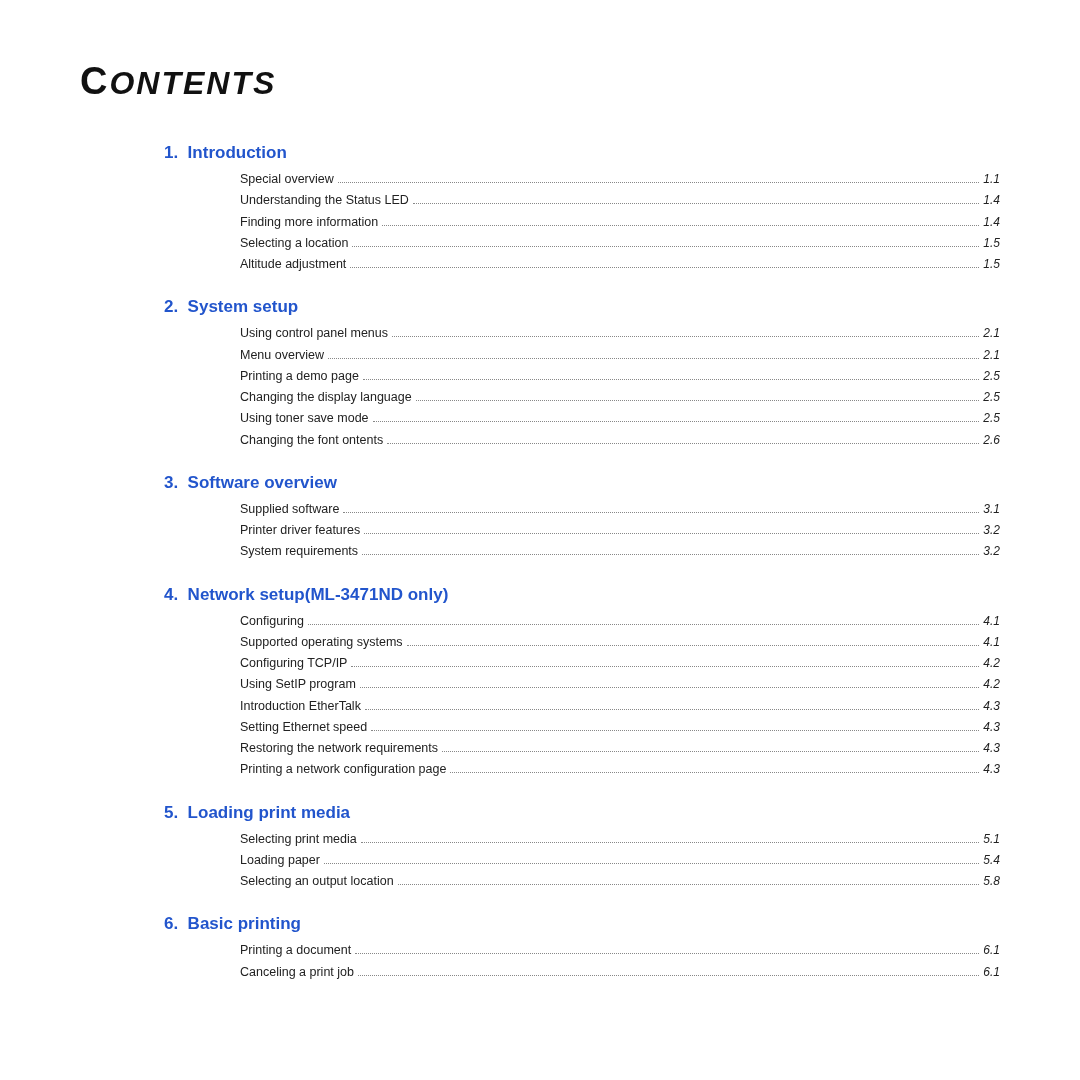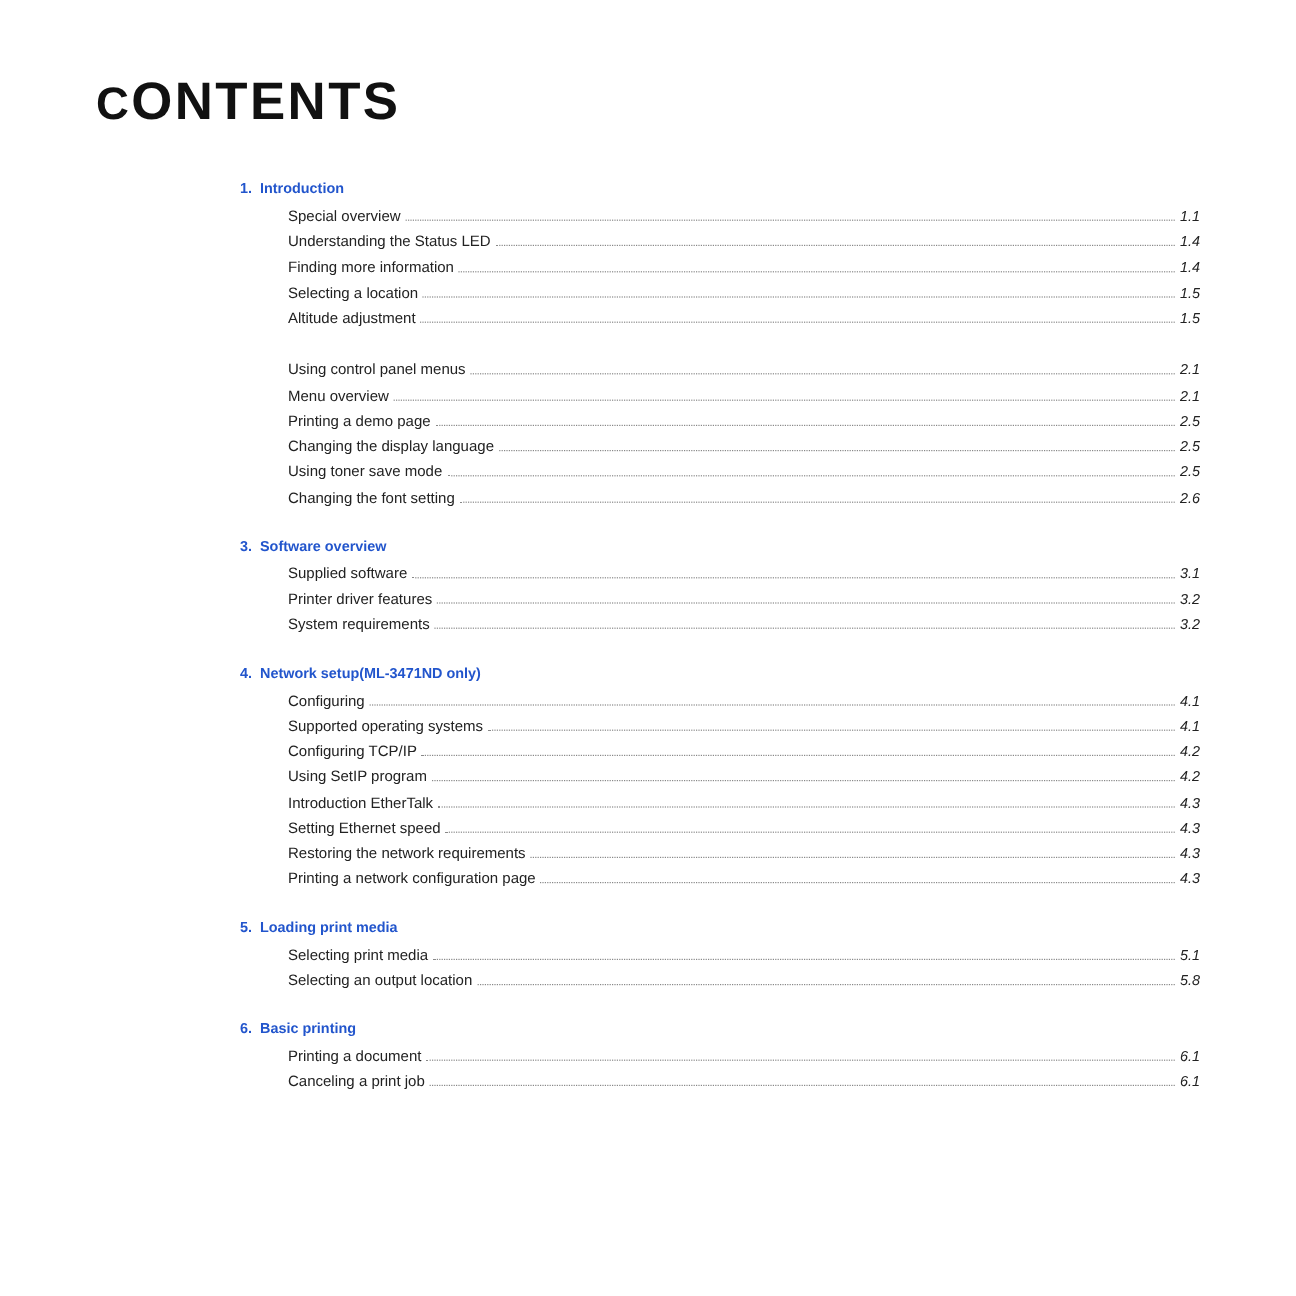--- a/index.html
+++ b/index.html
@@ -21,24 +21,24 @@
       font-variant: small-caps;
     }
     .page-title span.c-upper {
       font-size: 38px;
     }
     .toc-section {
       margin-bottom: 22px;
     }
     .section-heading {
       color: #2255cc;
-      font-size: 12px;
+      font-size: 17px;
       font-weight: bold;
       margin-bottom: 6px;
-      margin-left: 120px;
+      margin-left: 84px;
     }
     .toc-entries {
       margin-left: 160px;
     }
     .toc-entry {
       display: flex;
       align-items: baseline;
       font-size: 12.5px;
       color: #222222;
       line-height: 1.7;
@@ -58,21 +58,21 @@
       flex-shrink: 0;
       font-size: 12px;
       color: #222;
       font-style: italic;
     }
   </style>
 </head>
 <body>
 
 <div class="page-title">
-  <span class="c-upper">C</span><span style="font-size:44px;text-transform:uppercase;letter-spacing:2px;">ontents</span>
+  <span class="c-upper">C</span><span style="font-size:32px;text-transform:uppercase;letter-spacing:2px;font-style:italic;">ontents</span>
 </div>
 
 <div id="toc-container">
     <div class="toc-section">
       <div class="section-heading">1.&nbsp;&nbsp;Introduction</div>
       <div class="toc-entries">
         <div class="toc-entry">
           <span class="entry-label">Special overview</span>
           <span class="entry-dots"></span>
           <span class="entry-page">1.1</span>
@@ -93,20 +93,21 @@
           <span class="entry-page">1.5</span>
         </div>
         <div class="toc-entry">
           <span class="entry-label">Altitude adjustment</span>
           <span class="entry-dots"></span>
           <span class="entry-page">1.5</span>
         </div>
       </div>
     </div>
     <div class="toc-section">
+      <div class="section-heading">2.&nbsp;&nbsp;System setup</div>
       <div class="toc-entries">
         <div class="toc-entry">
           <span class="entry-label">Using control panel menus</span>
           <span class="entry-dots"></span>
           <span class="entry-page">2.1</span>
         </div>
         <div class="toc-entry">
           <span class="entry-label">Menu overview</span>
           <span class="entry-dots"></span>
           <span class="entry-page">2.1</span>
@@ -120,21 +121,21 @@
           <span class="entry-label">Changing the display language</span>
           <span class="entry-dots"></span>
           <span class="entry-page">2.5</span>
         </div>
         <div class="toc-entry">
           <span class="entry-label">Using toner save mode</span>
           <span class="entry-dots"></span>
           <span class="entry-page">2.5</span>
         </div>
         <div class="toc-entry">
-          <span class="entry-label">Changing the font setting</span>
+          <span class="entry-label">Changing the font ontents</span>
           <span class="entry-dots"></span>
           <span class="entry-page">2.6</span>
         </div>
       </div>
     </div>
     <div class="toc-section">
       <div class="section-heading">3.&nbsp;&nbsp;Software overview</div>
       <div class="toc-entries">
         <div class="toc-entry">
           <span class="entry-label">Supplied software</span>
@@ -198,20 +199,25 @@
         </div>
       </div>
     </div>
     <div class="toc-section">
       <div class="section-heading">5.&nbsp;&nbsp;Loading print media</div>
       <div class="toc-entries">
         <div class="toc-entry">
           <span class="entry-label">Selecting print media</span>
           <span class="entry-dots"></span>
           <span class="entry-page">5.1</span>
+        </div>
+        <div class="toc-entry">
+          <span class="entry-label">Loading paper</span>
+          <span class="entry-dots"></span>
+          <span class="entry-page">5.4</span>
         </div>
         <div class="toc-entry">
           <span class="entry-label">Selecting an output location</span>
           <span class="entry-dots"></span>
           <span class="entry-page">5.8</span>
         </div>
       </div>
     </div>
     <div class="toc-section">
       <div class="section-heading">6.&nbsp;&nbsp;Basic printing</div>

